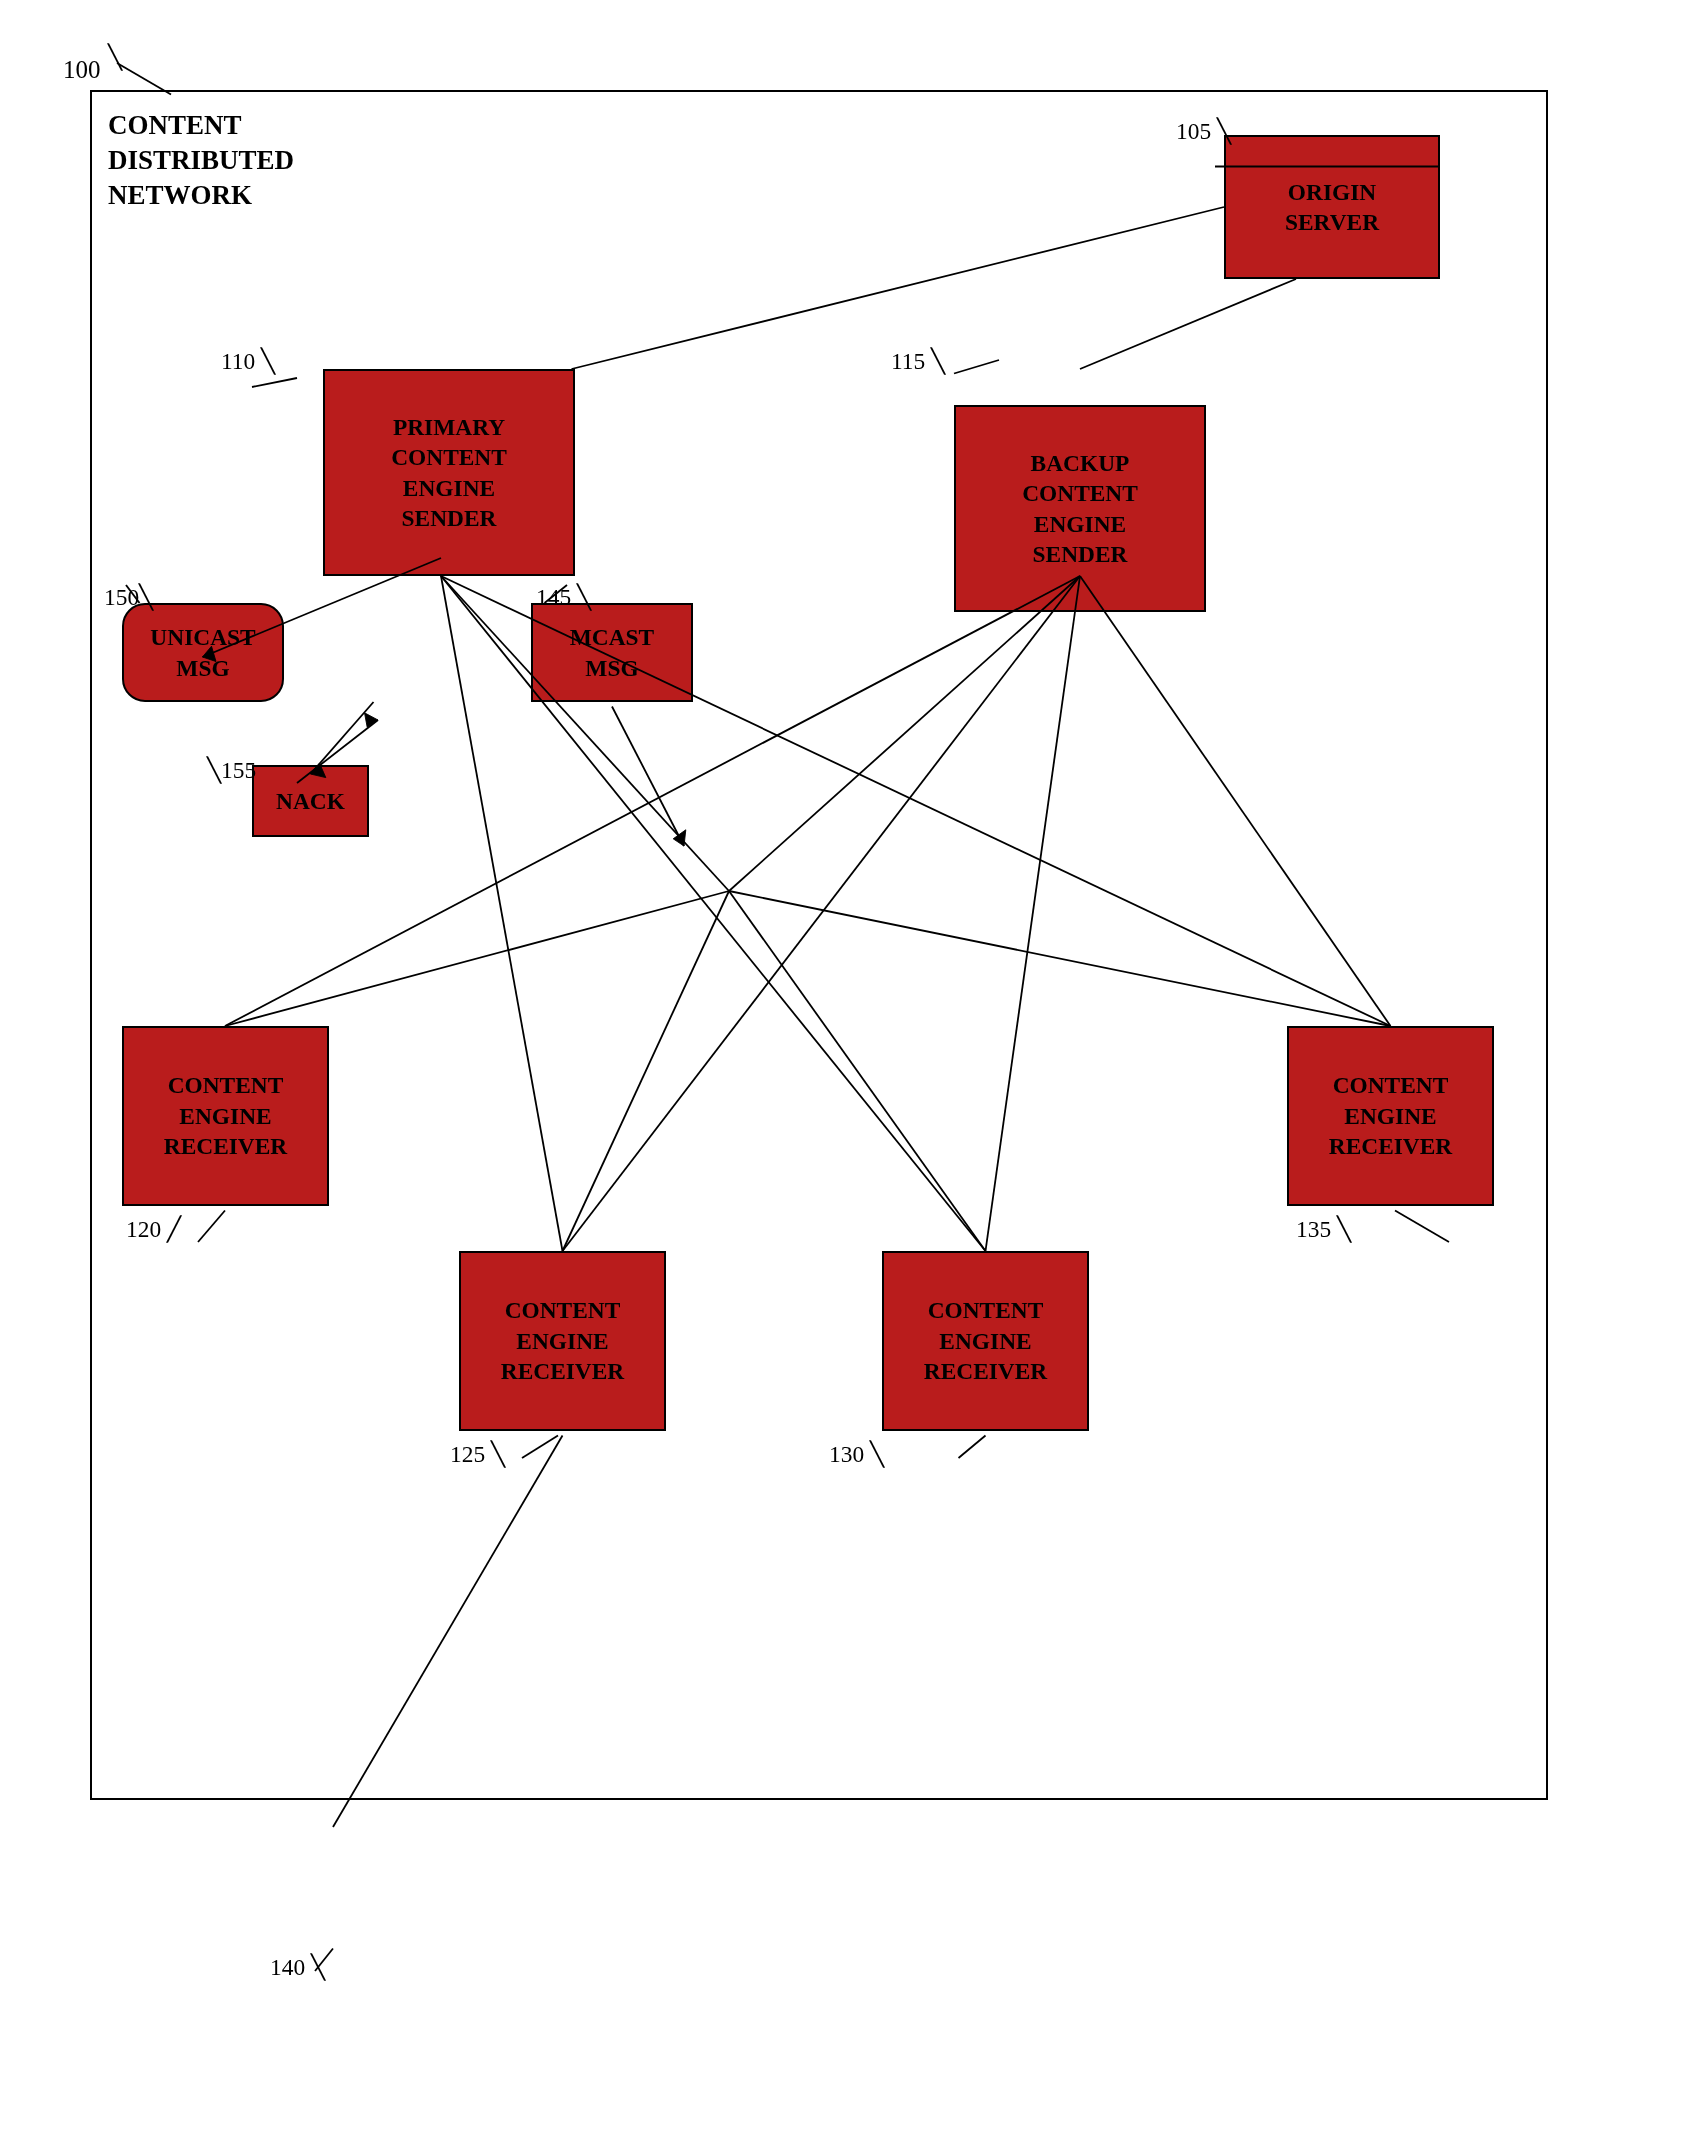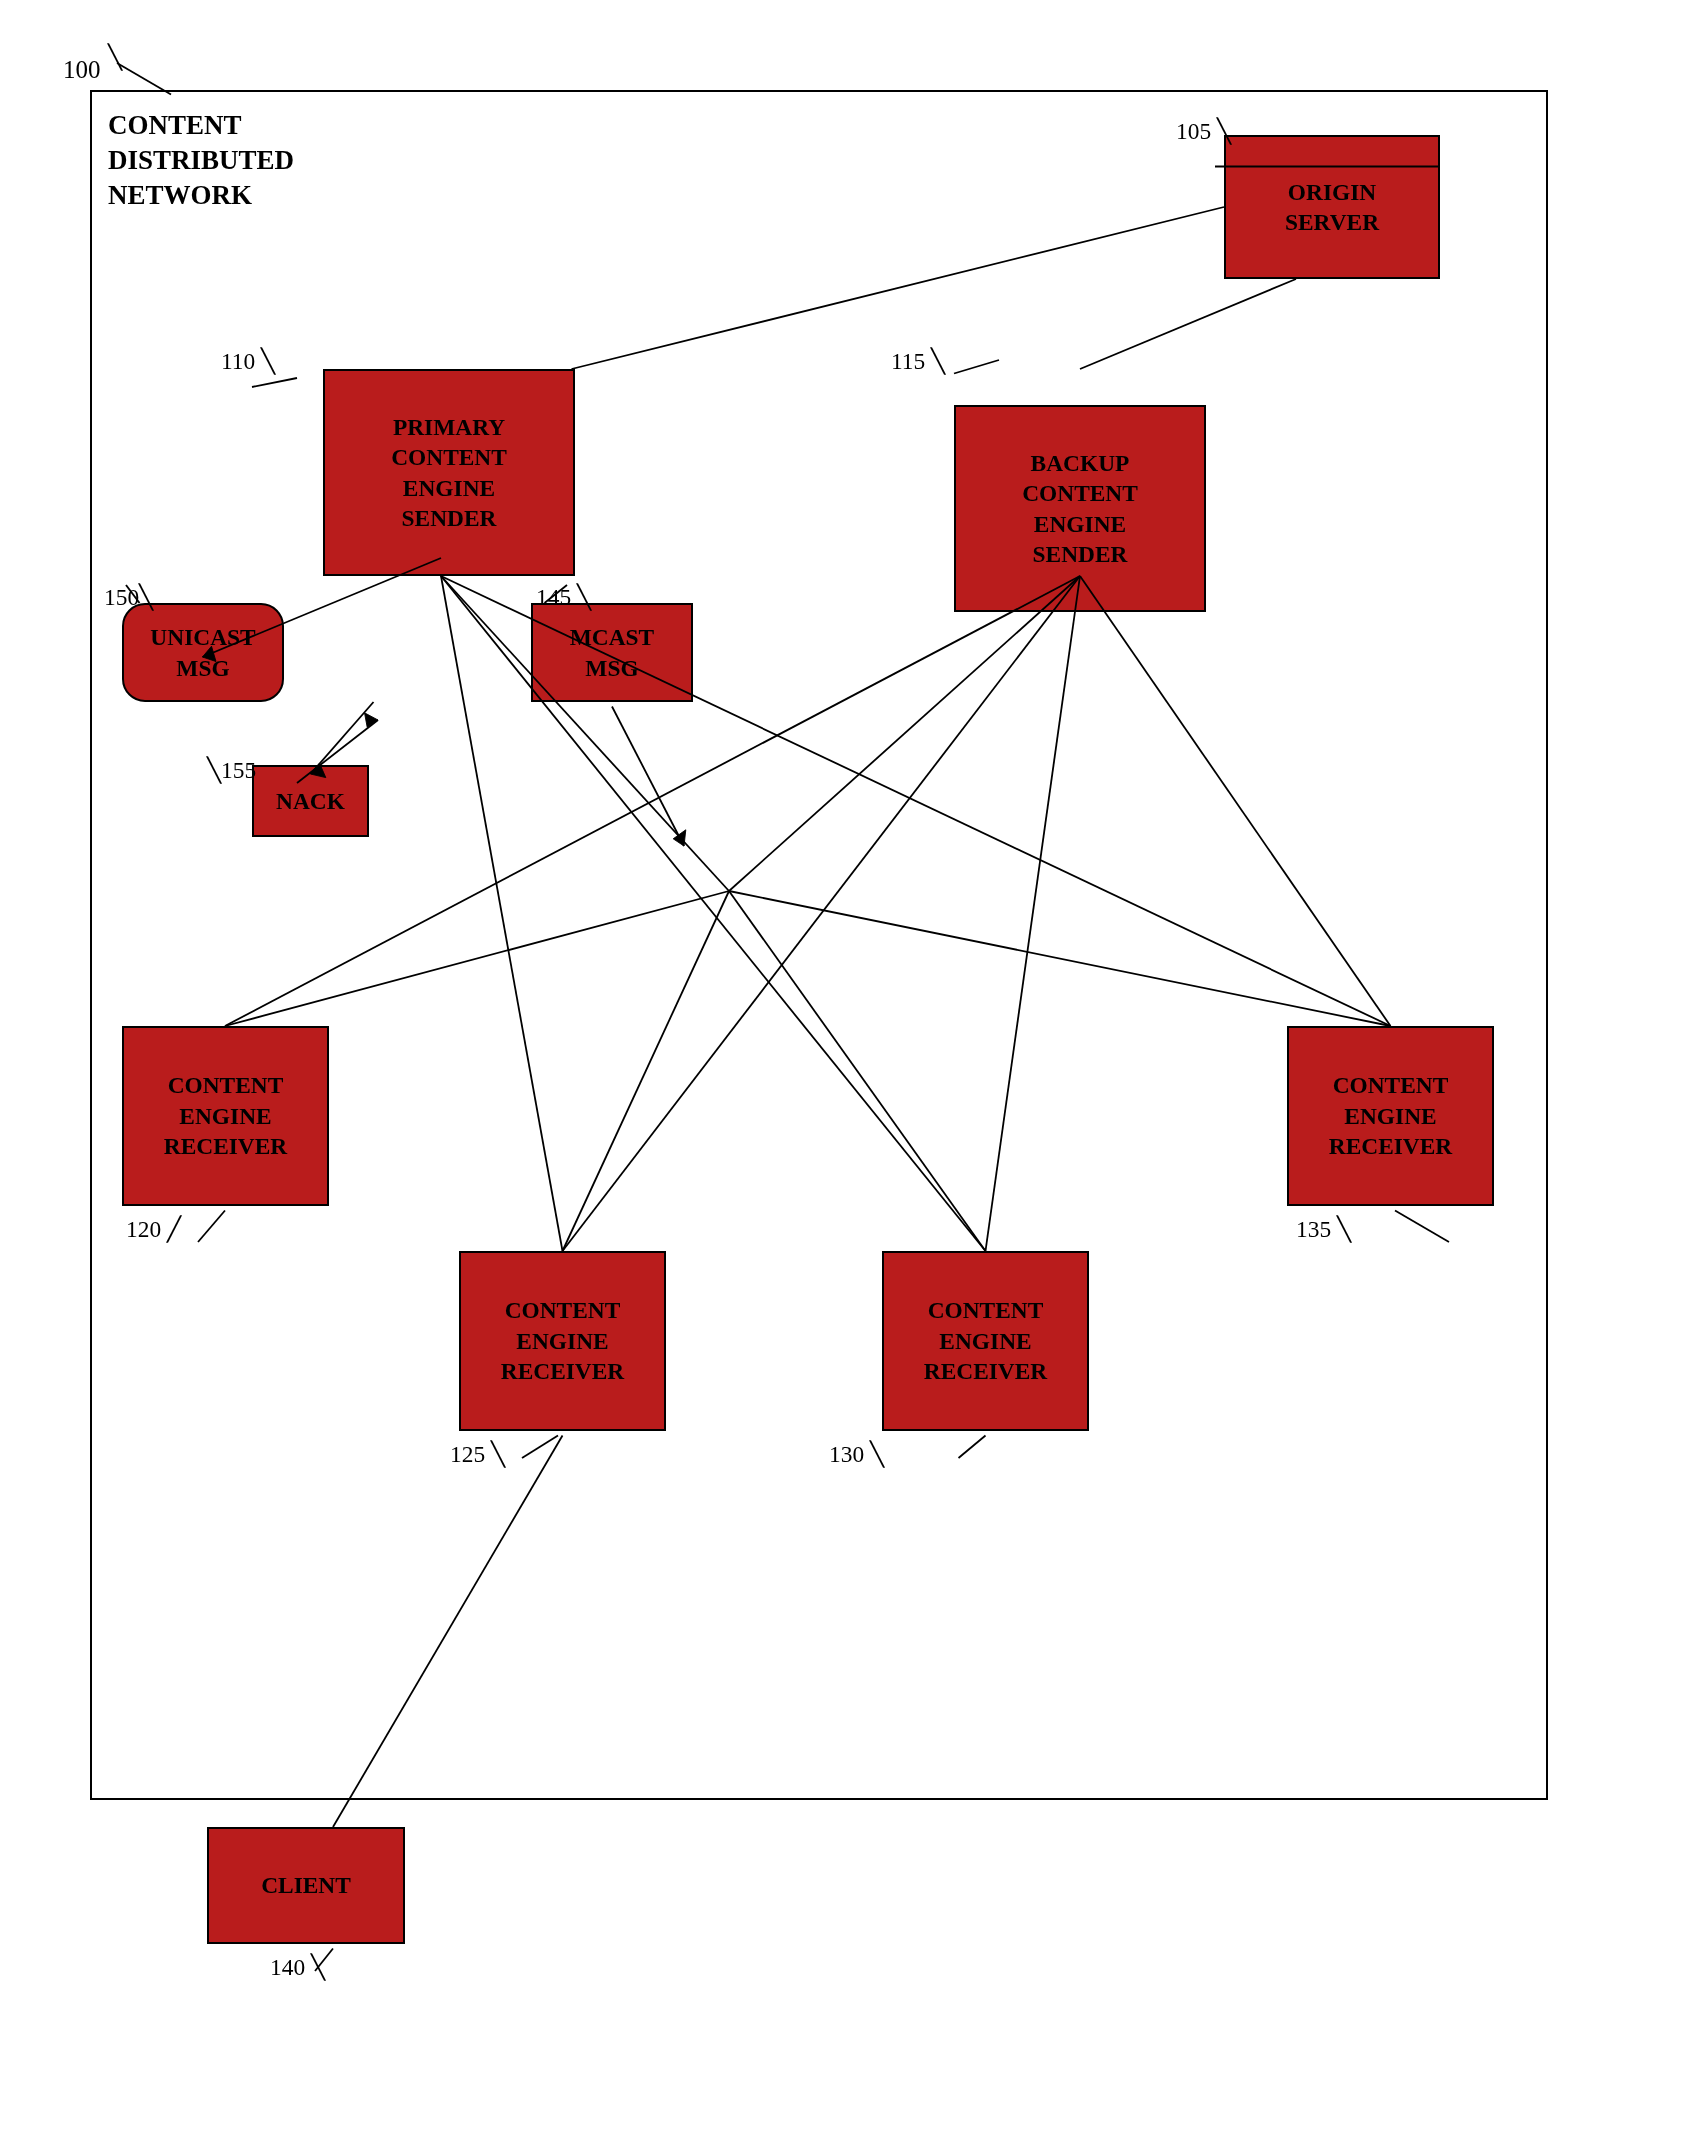--- a/index.html
+++ b/index.html
@@ -116,21 +116,20 @@
 
   <div class="node-box" style="top:1215px; left:405px; width:207px; height:180px;">CONTENT<br>ENGINE<br>RECEIVER</div>
   <div class="ref-label" style="top:1404px; left:396px;">125 ╲</div>
 
   <div class="node-box" style="top:1215px; left:828px; width:207px; height:180px;">CONTENT<br>ENGINE<br>RECEIVER</div>
   <div class="ref-label" style="top:1404px; left:775px;">130 ╲</div>
 
   <div class="node-box" style="top:990px; left:1233px; width:207px; height:180px;">CONTENT<br>ENGINE<br>RECEIVER</div>
   <div class="ref-label" style="top:1179px; left:1242px;">135 ╲</div>
 
-  <div class="node-box" style="top:1791px; left:153px; width:198px; height:117px;">CLIENT</div>
   <div class="ref-label" style="top:1917px; left:180px;margin-left:36px;">140 ╲</div>
 
   <svg class="lines-svg" viewBox="0 0 1750 2330" xmlns="http://www.w3.org/2000/svg">
     <style>
       line { stroke: #000; stroke-width: 2; fill: none; }
       polyline { stroke: #000; stroke-width: 2; fill: none; }
       path { stroke: #000; stroke-width: 2; fill: none; }
       .arrow { fill: #000; stroke: #000; }
     </style>
 

